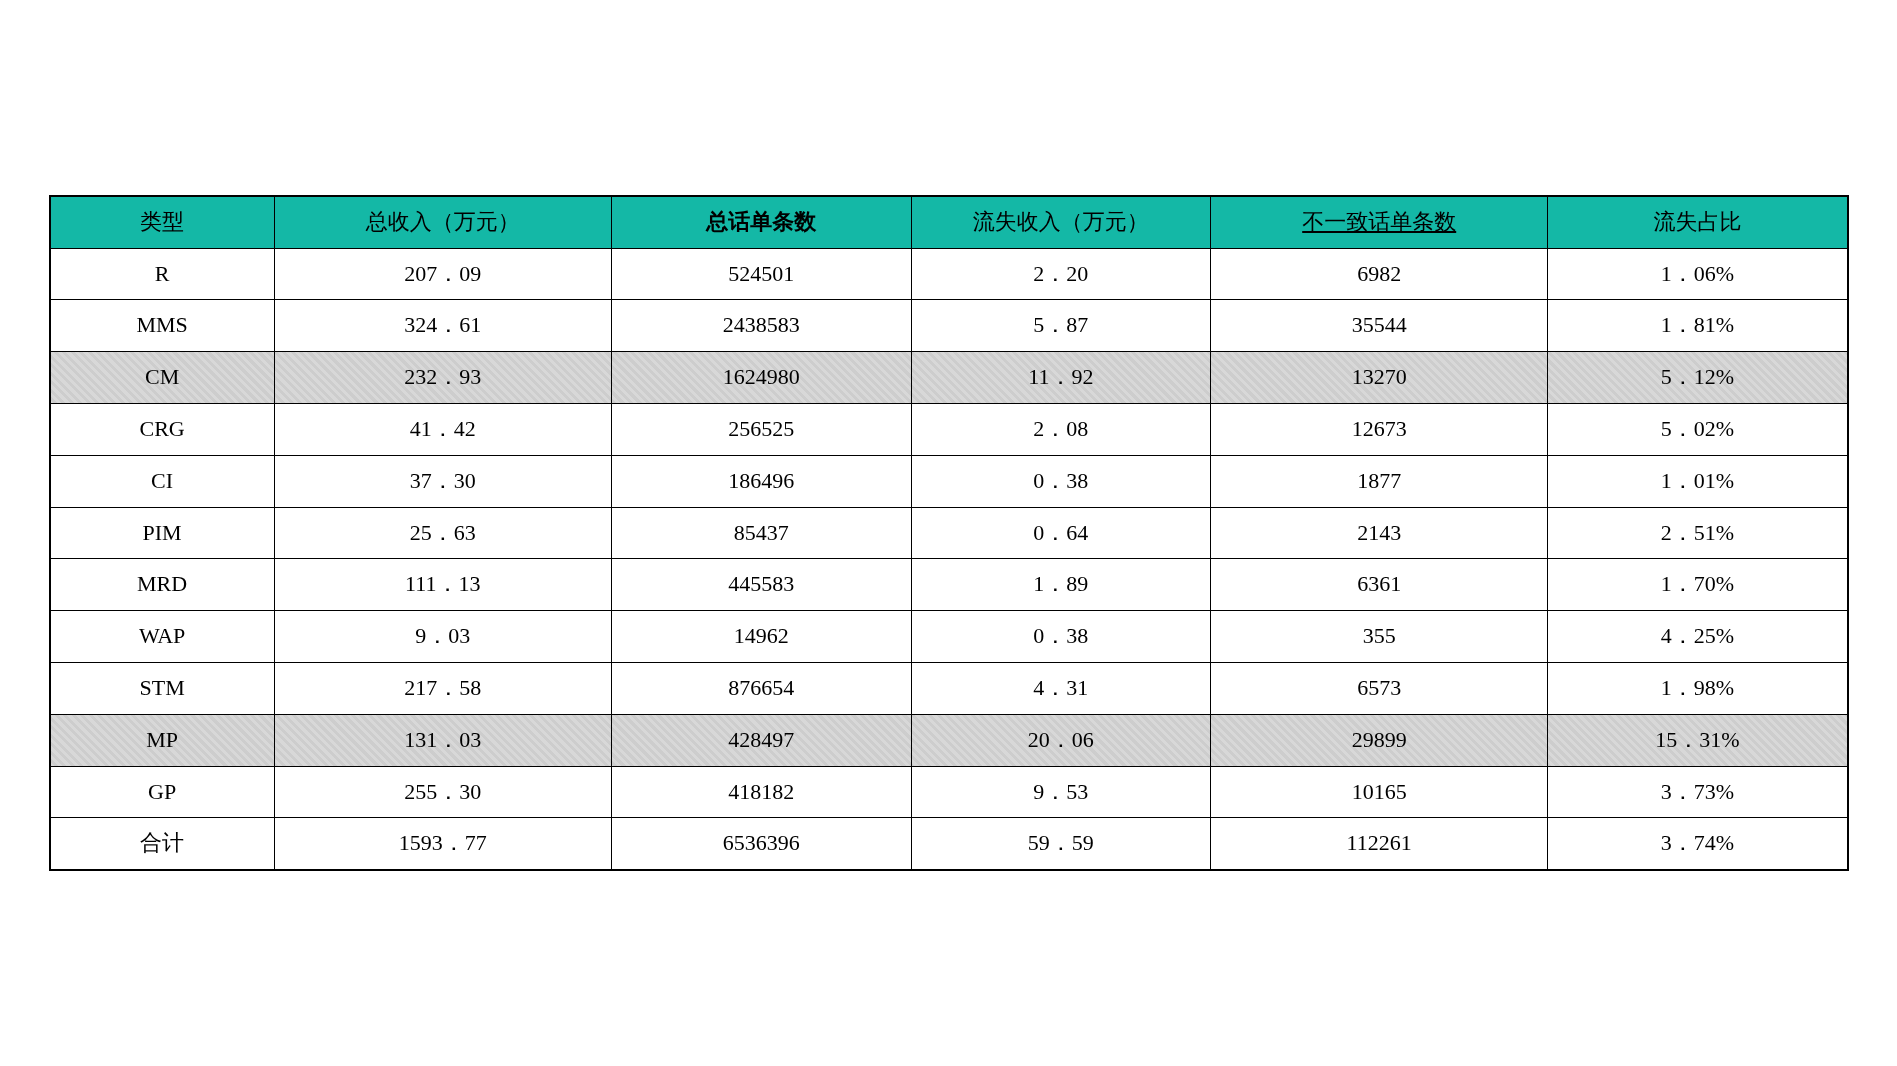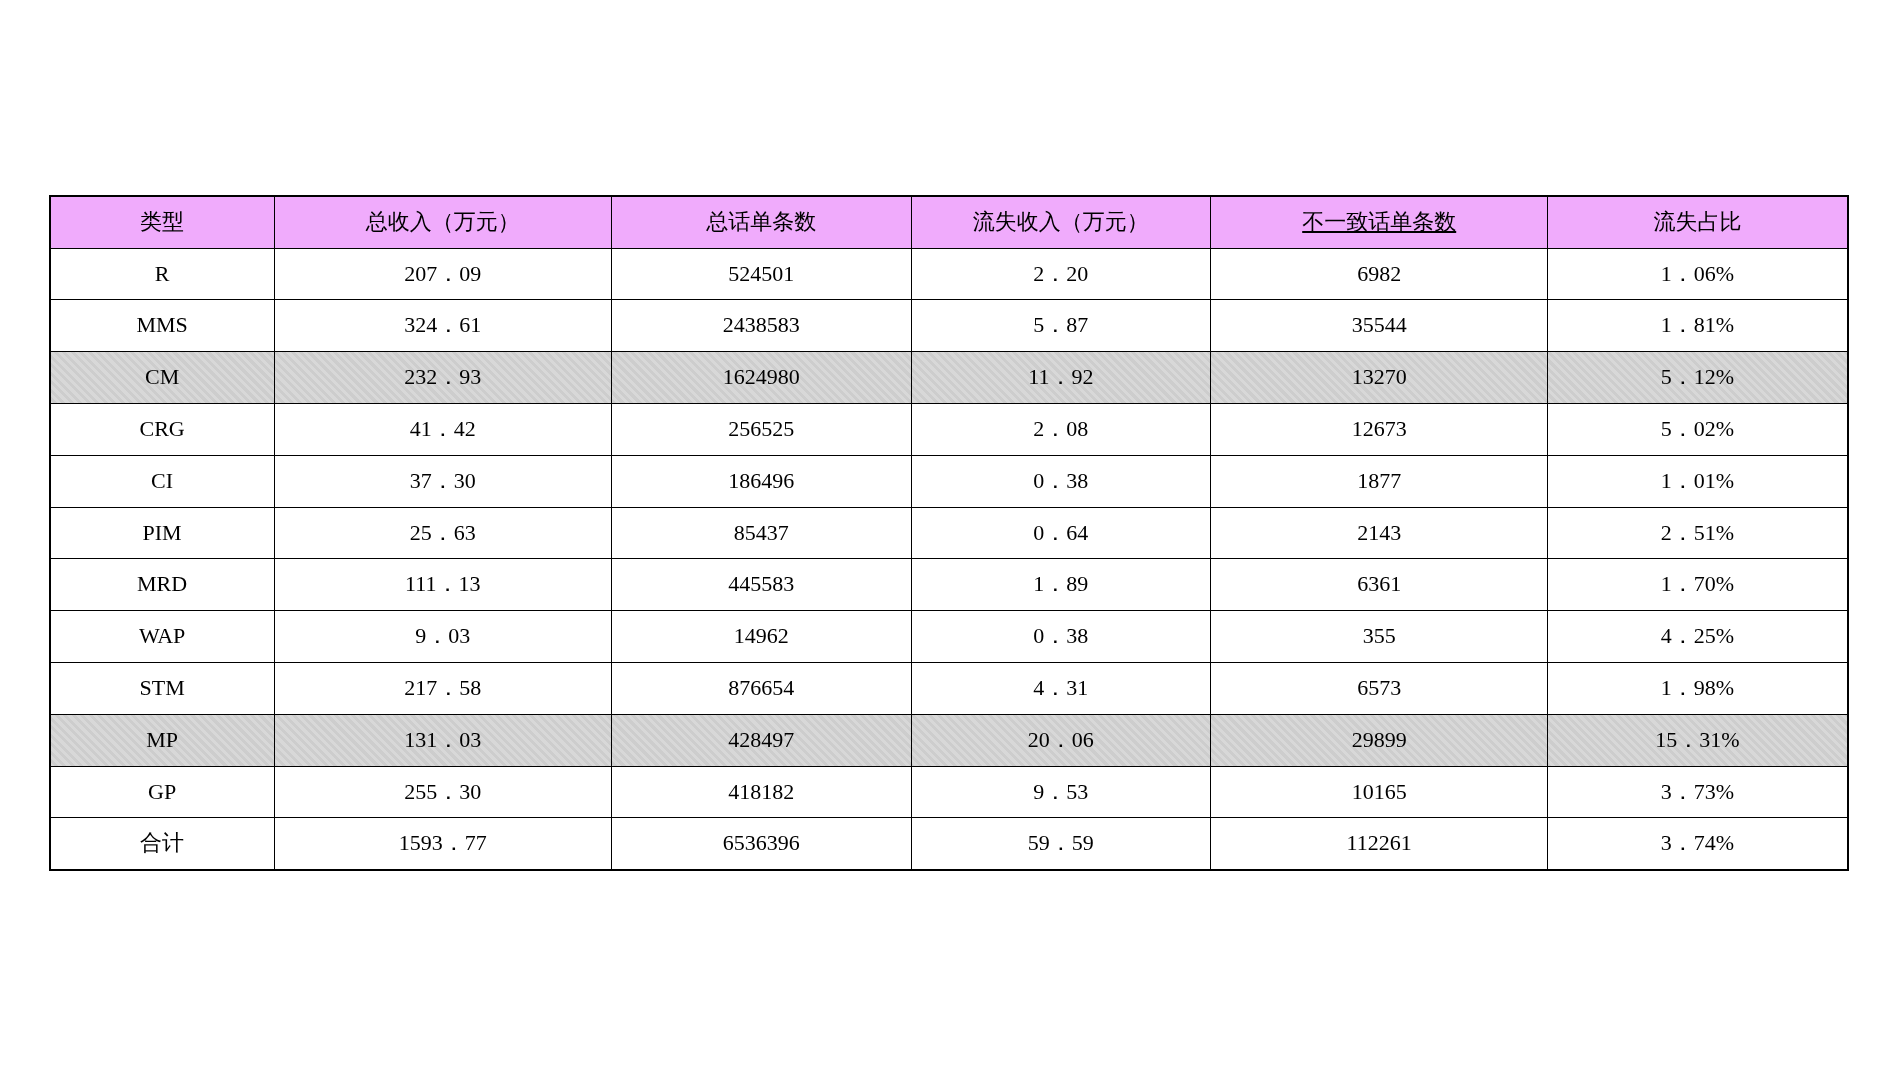--- a/index.html
+++ b/index.html
@@ -32,42 +32,42 @@
       border: 1px solid #000;
       text-align: center;
       vertical-align: middle;
       padding: 10px 8px;
       font-size: 22px;
       line-height: 1.4;
     }
 
     thead th {
       font-weight: normal;
-      background: #f0abfc;
+      background: #14b8a6;
     }
 
     tbody tr {
       background: #ffffff;
     }
 
     tbody tr.highlighted {
       background: #d8d8d8;
       background-image: repeating-linear-gradient(
         45deg,
         transparent,
         transparent 3px,
         rgba(180,180,180,0.3) 3px,
         rgba(180,180,180,0.3) 6px
       );
       border-radius: 8px;
     }
 
     .col-type { width: 12%; }
     .col-revenue { width: 18%; }
-    .col-total { width: 16%; }
+    .col-total { width: 16%; font-weight: bold; }
     .col-lost { width: 16%; margin-left: 32px; }
     .col-inconsistent { width: 18%; text-decoration: underline; }
     .col-ratio { width: 16%; }
   </style>
 </head>
 <body>
 
 <div class="table-container">
   <table>
     <thead>

